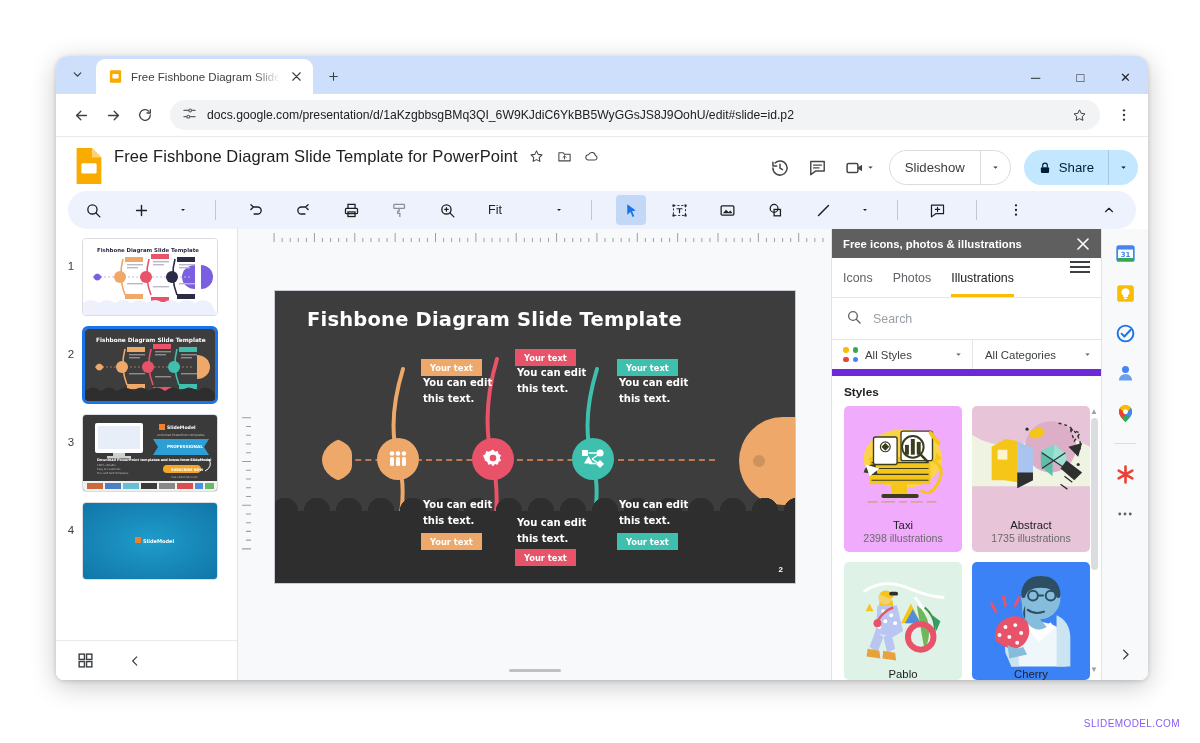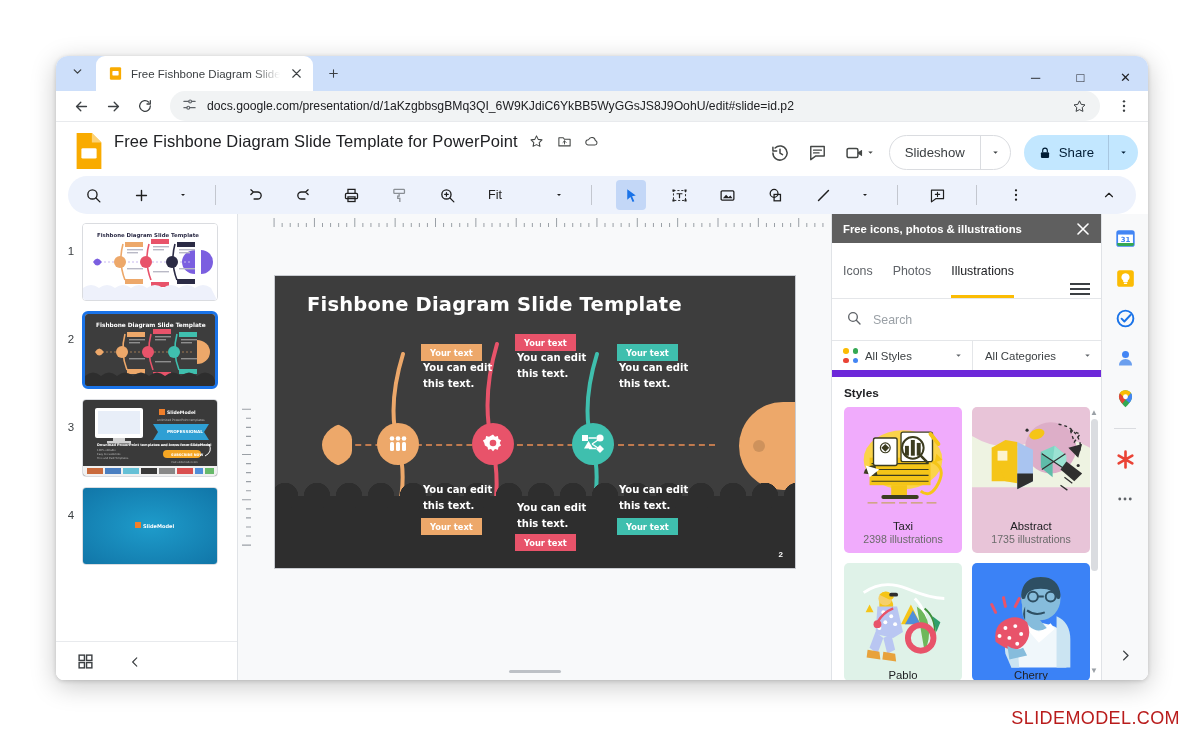--- a/index.html
+++ b/index.html
@@ -303,21 +303,21 @@
     position: relative;
   }
   .panel-head {
     height: 29px; background: #5f5f5f;
     display: flex; align-items: center; justify-content: space-between;
     padding: 0 8px 0 11px;
   }
   .panel-head-title { font-size: 11.3px; font-weight: bold; color: #ffffff; }
   .panel-close { width: 20px; height: 20px; display:flex; align-items:center; justify-content:center; cursor:pointer; color:#fff; }
   .panel-tabs {
-    height: 56px; display: flex; align-items: flex-end;
+    height: 40px; display: flex; align-items: flex-start;
     border-bottom: 1px solid #e4e6e9; padding: 0 11px; gap: 20px;
     position: relative;
   }
   .ptab {
     font-size: 12.4px; color: #5f6368; cursor: pointer;
     height: 100%; display: flex; align-items: center; position: relative;
   }
   .ptab.active { color: #202124; font-weight: normal; }
   .ptab.active::after {
     content: ""; position: absolute; left: 0; right: 0; bottom: 0;
@@ -379,21 +379,21 @@
   .rail-icon {
     width: 24px; height: 24px; cursor: pointer;
     display: flex; align-items: center; justify-content: center;
   }
   .rail-sep { width: 22px; height: 1px; background: #dadce0; margin: 2px 0; }
   .rail-expand { margin-top: auto; margin-bottom: 14px; cursor: pointer; color: #3c4043; }
 
   
   .watermark {
     position: absolute; right: 20px; bottom: 14px;
-    font-size: 18px; color: #b91c1c; letter-spacing: .4px;
+    font-size: 10px; color: #8b5cf6; letter-spacing: .4px;
   }
 </style>
 </head>
 <body>
 
 <div class="browser">
 
   <div class="tabstrip">
     <div class="tab-list-btn">
       <svg width="13" height="13" viewBox="0 0 24 24">

